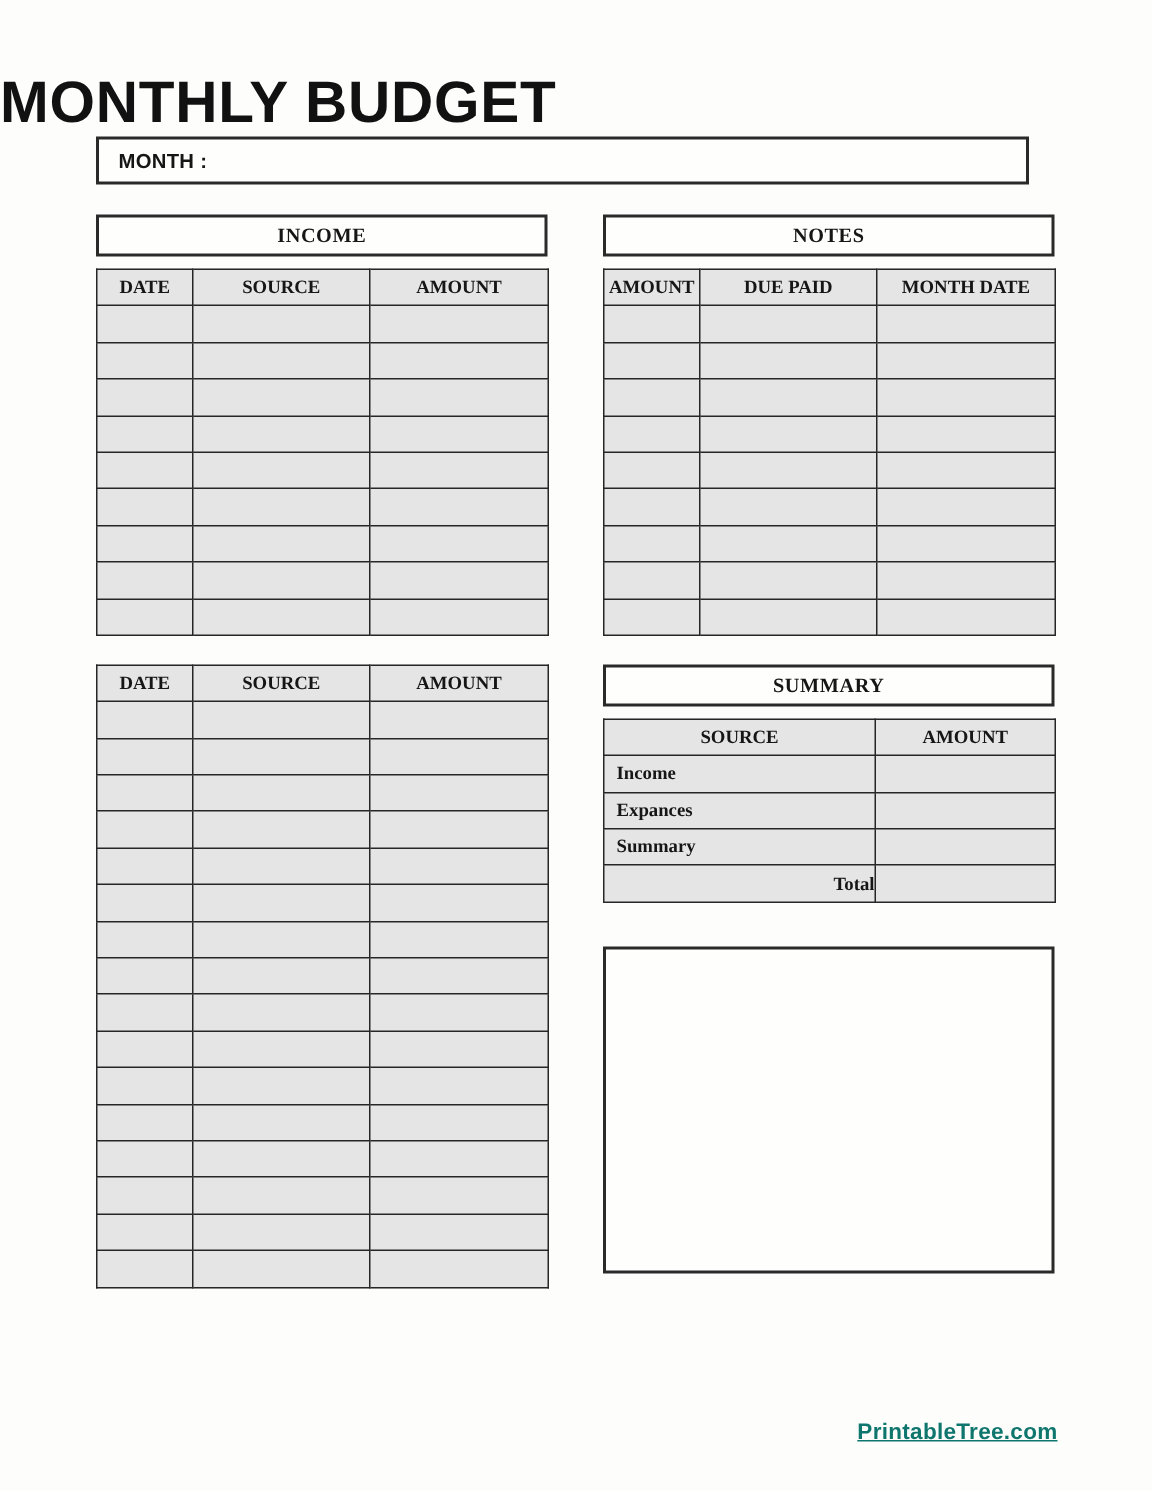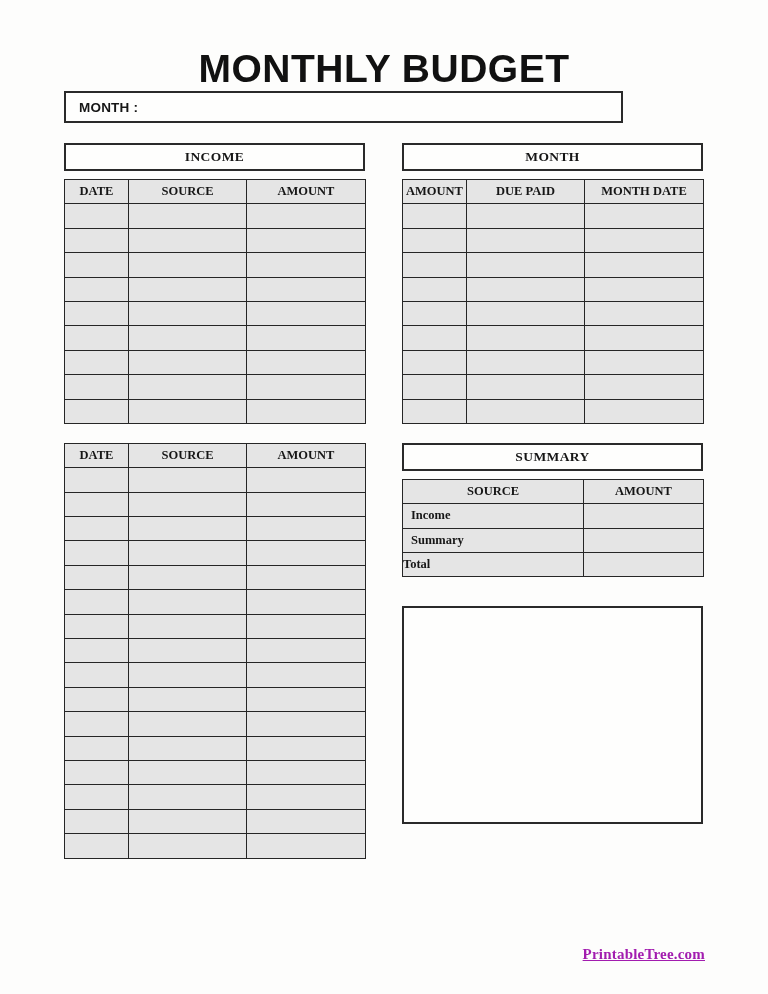--- a/index.html
+++ b/index.html
@@ -11,31 +11,30 @@
     background: #fdfdfc;
     font-family: "Liberation Sans", sans-serif;
     color: #161616;
     overflow: hidden;
   }
   .page-title {
     position: absolute;
     top: 47px;
     left: 0;
     width: 100%;
-    text-align: center;
     font-size: 39px;
     font-weight: bold;
     letter-spacing: 0.5px;
     color: #111;
   }
   .month-box {
     position: absolute;
     left: 64px;
     top: 91px;
-    width: 559px;
+    width: 622px;
     height: 32px;
     border: 2px solid #2a2a2a;
     background: #fefefd;
     display: flex;
     align-items: center;
     padding-left: 13px;
   }
   .month-label { font-weight: bold; font-size: 13.5px; letter-spacing: 0.2px; }
   .month-fill { flex: 1; height: 100%; }
 
@@ -70,37 +69,36 @@
     font-size: 12.5px;
     font-weight: bold;
     text-align: center;
     vertical-align: middle;
     overflow: hidden;
   }
   .summary-table td.label-cell {
     text-align: left;
     padding-left: 8px;
   }
-  .summary-table td.label-cell.center { text-align: left; padding-left: 0; }
+  .summary-table td.label-cell.center { text-align: right; padding-left: 0; }
 
   .notes-box {
     border: 2px solid #2a2a2a;
     height: 218px;
     background: #fefefd;
   }
   .footer-brand {
     position: absolute;
     top: 946px;
     right: 63px;
     font-size: 15px;
     font-weight: bold;
     text-decoration: underline;
-    color: #a21caf;
+    color: #0f766e;
     letter-spacing: 0.2px;
-    font-family: Liberation Serif, serif;
   }
 </style>
 </head>
 <body>
 
 <div class="page">
 
   <div class="page-title">MONTHLY BUDGET</div>
 
   <div class="month-box">
@@ -272,21 +270,21 @@
             <td></td>
           </tr>
         </tbody>
     </table>
 
   </div>
 
   <div class="col col-right">
 
     <div class="section-header">
-      <span>MONTH</span>
+      <span>NOTES</span>
     </div>
     <table>
       <colgroup>
           <col style="width:64px">
           <col style="width:118px">
           <col style="width:119px">
         </colgroup>
       <thead>
         <tr>
           <th>AMOUNT</th>
@@ -358,20 +356,24 @@
           <th>SOURCE</th>
           <th>AMOUNT</th>
         </tr>
       </thead>
       <tbody>
           <tr>
             <td class="label-cell">Income</td>
             <td></td>
           </tr>
           <tr>
+            <td class="label-cell">Expances</td>
+            <td></td>
+          </tr>
+          <tr>
             <td class="label-cell">Summary</td>
             <td></td>
           </tr>
           <tr>
             <td class="label-cell center">Total</td>
             <td></td>
           </tr>
         </tbody>
     </table>
 

